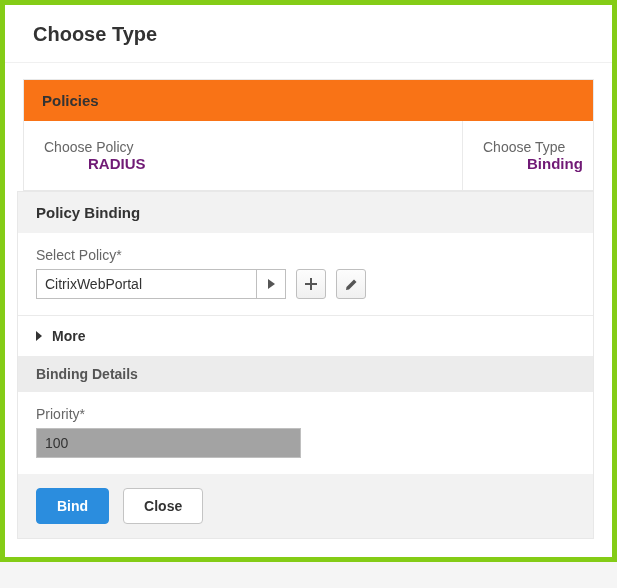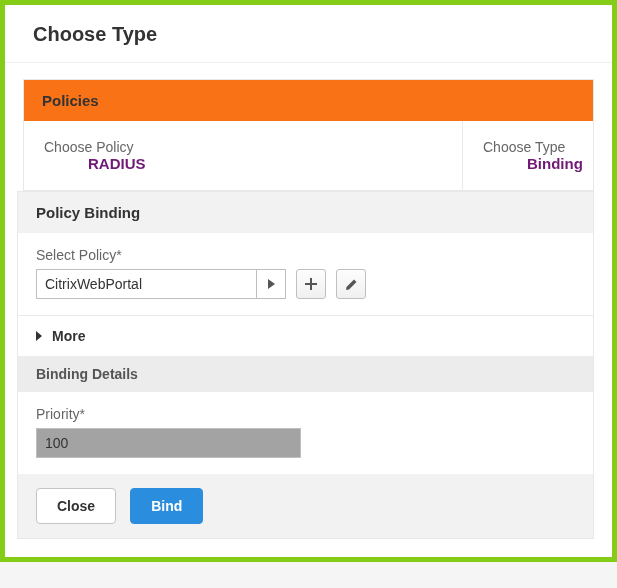--- a/index.html
+++ b/index.html
@@ -243,18 +243,18 @@
     </div>
 
     <div class="sub-header">Binding Details</div>
 
     <div class="section-body">
       <label class="field-label">Priority*</label>
       <input type="text" class="priority-input" value="100" style="">
     </div>
 
     <div class="button-bar">
+      <button class="btn btn-primary">Bind</button>
       <button class="btn btn-secondary">Close</button>
-      <button class="btn btn-primary">Bind</button>
     </div>
   </div>
 
 </div>
 
 </body></html>

